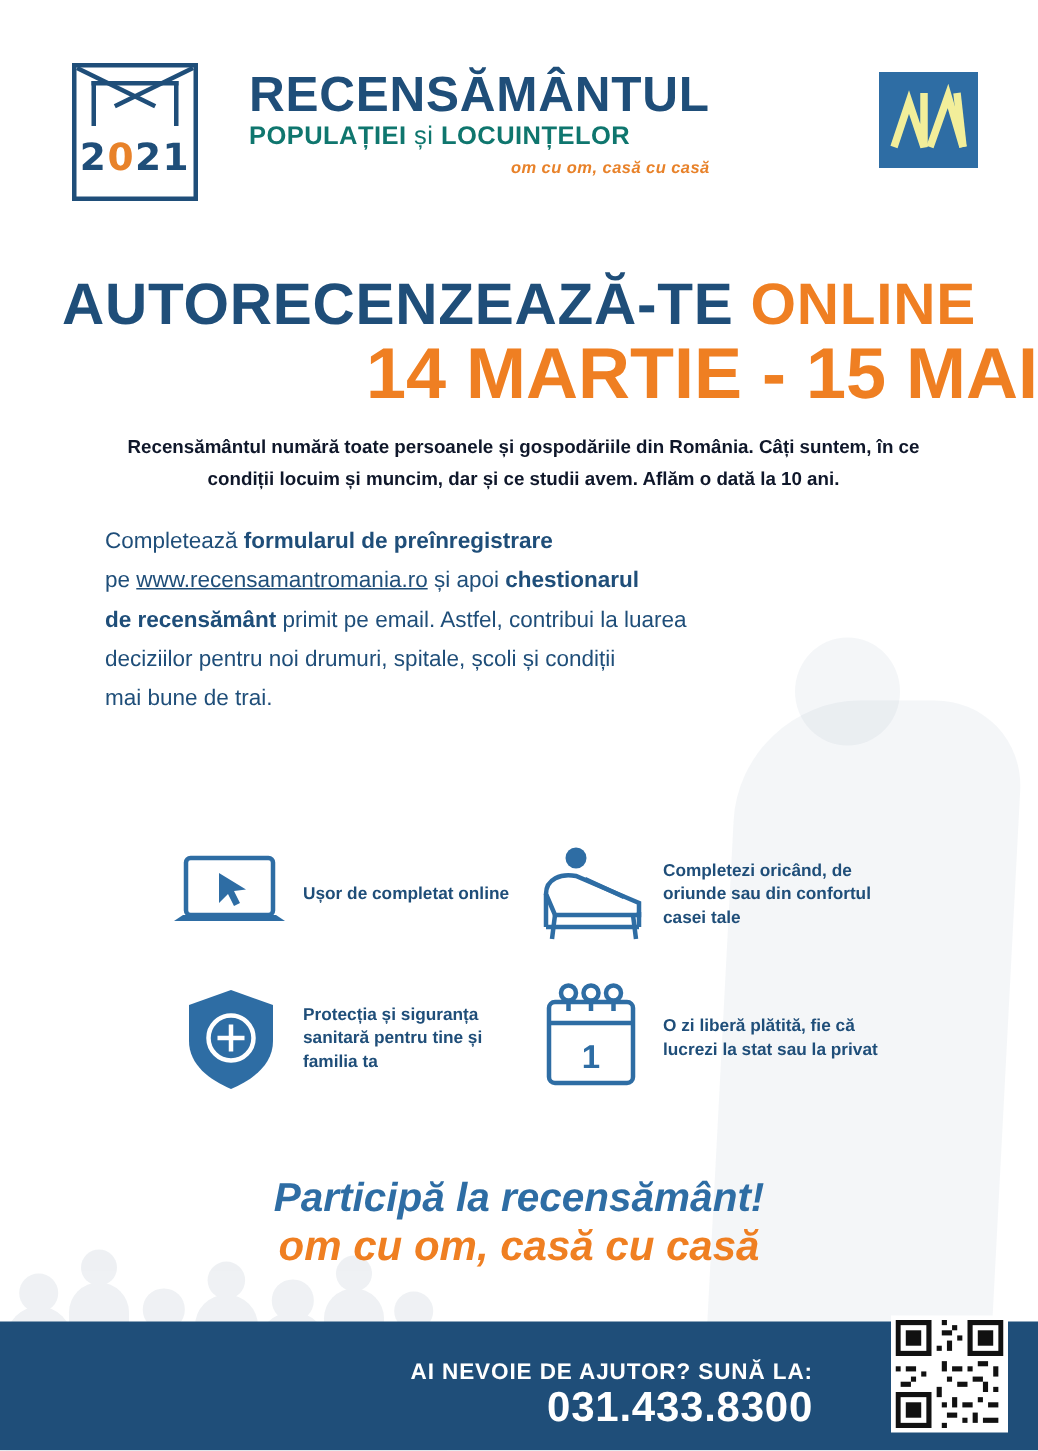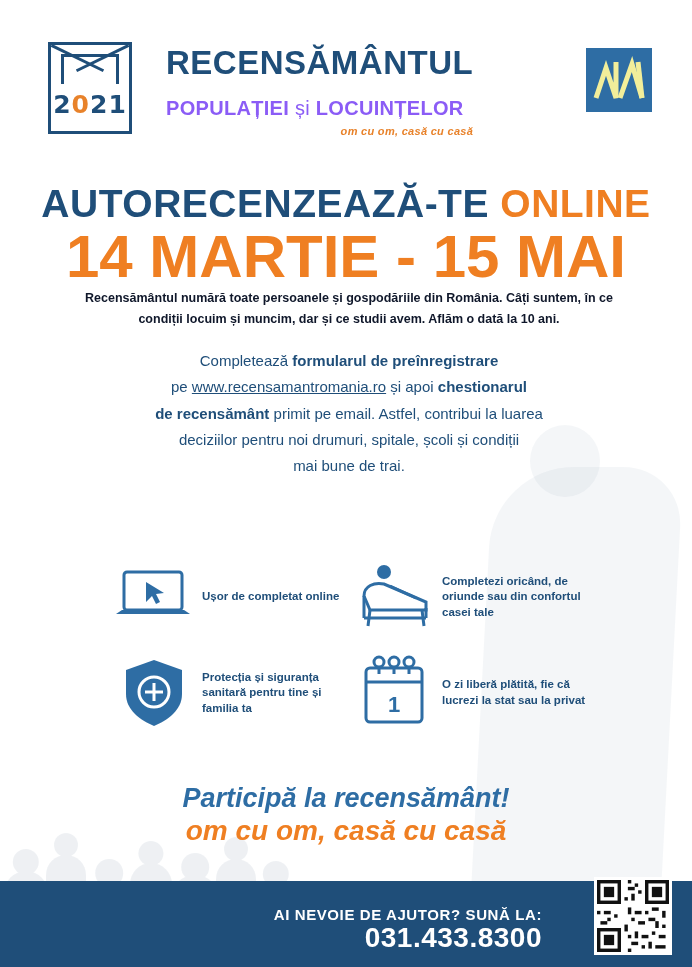--- a/index.html
+++ b/index.html
@@ -82,22 +82,22 @@
   .logo-year span.o{color:#e8822a;}
   .title-block{
     position:absolute;left:118px;top:4px;
   }
   .t1{
     font-family:"Liberation Sans", sans-serif;
     font-weight:bold;font-size:33px;letter-spacing:0.5px;
     color:#1f4e79;line-height:1.0;
   }
   .t2{
-    font-weight:bold;font-size:20px;letter-spacing:0.3px;
-    color:#8b5cf6;line-height:1.15;margin-top:18px;
+    font-weight:bold;font-size:17px;letter-spacing:0.3px;
+    color:#0f766e;line-height:1.15;margin-top:2px;
   }
   .t2 .thin{font-weight:normal;}
   .t3{
     font-size:11px;color:#e8822a;font-style:italic;font-weight:bold;
     text-align:right;margin-top:5px;letter-spacing:0.3px;
   }
   .ins-logo{
     position:absolute;right:0;top:6px;
     width:66px;height:64px;background:#2e6da4;
     color:#f5f1b0;
@@ -105,33 +105,33 @@
   .ins-logo svg{display:block;}
 
   
   .headline1{
     position:absolute;top:182px;left:0;right:0;text-align:center;
     font-size:39px;font-weight:bold;letter-spacing:0.5px;
     color:#1f4e79;
   }
   .headline1 .orange{color:#ef7f22;}
   .headline2{
-    position:absolute;top:222px;left:0;right:0;text-align:center;
-    font-size:60px;font-weight:bold;letter-spacing:0px;
+    position:absolute;top:222px;left:0;right:0;text-align:right;
+    font-size:48px;font-weight:bold;letter-spacing:0px;
     color:#ef7f22;
   }
 
   .para1{
     position:absolute;top:288px;left:66px;right:60px;
     text-align:center;color:#0f172a;
     font-size:12.5px;line-height:1.65;font-weight:bold;
   }
   .para2{
     position:absolute;top:348px;left:70px;right:64px;
-    text-align:center;color:#1f4e79;
+    text-align:left;color:#1f4e79;
     font-size:15px;line-height:1.75;
   }
   .para2 b{font-weight:bold;}
   .para2 a{color:#1f4e79;text-decoration:underline;font-weight:normal;}
 
   .sub-head{
     position:absolute;top:512px;left:0;right:0;text-align:center;
     font-size:27px;font-weight:bold;font-style:italic;color:#1f4e79;
   }
 

